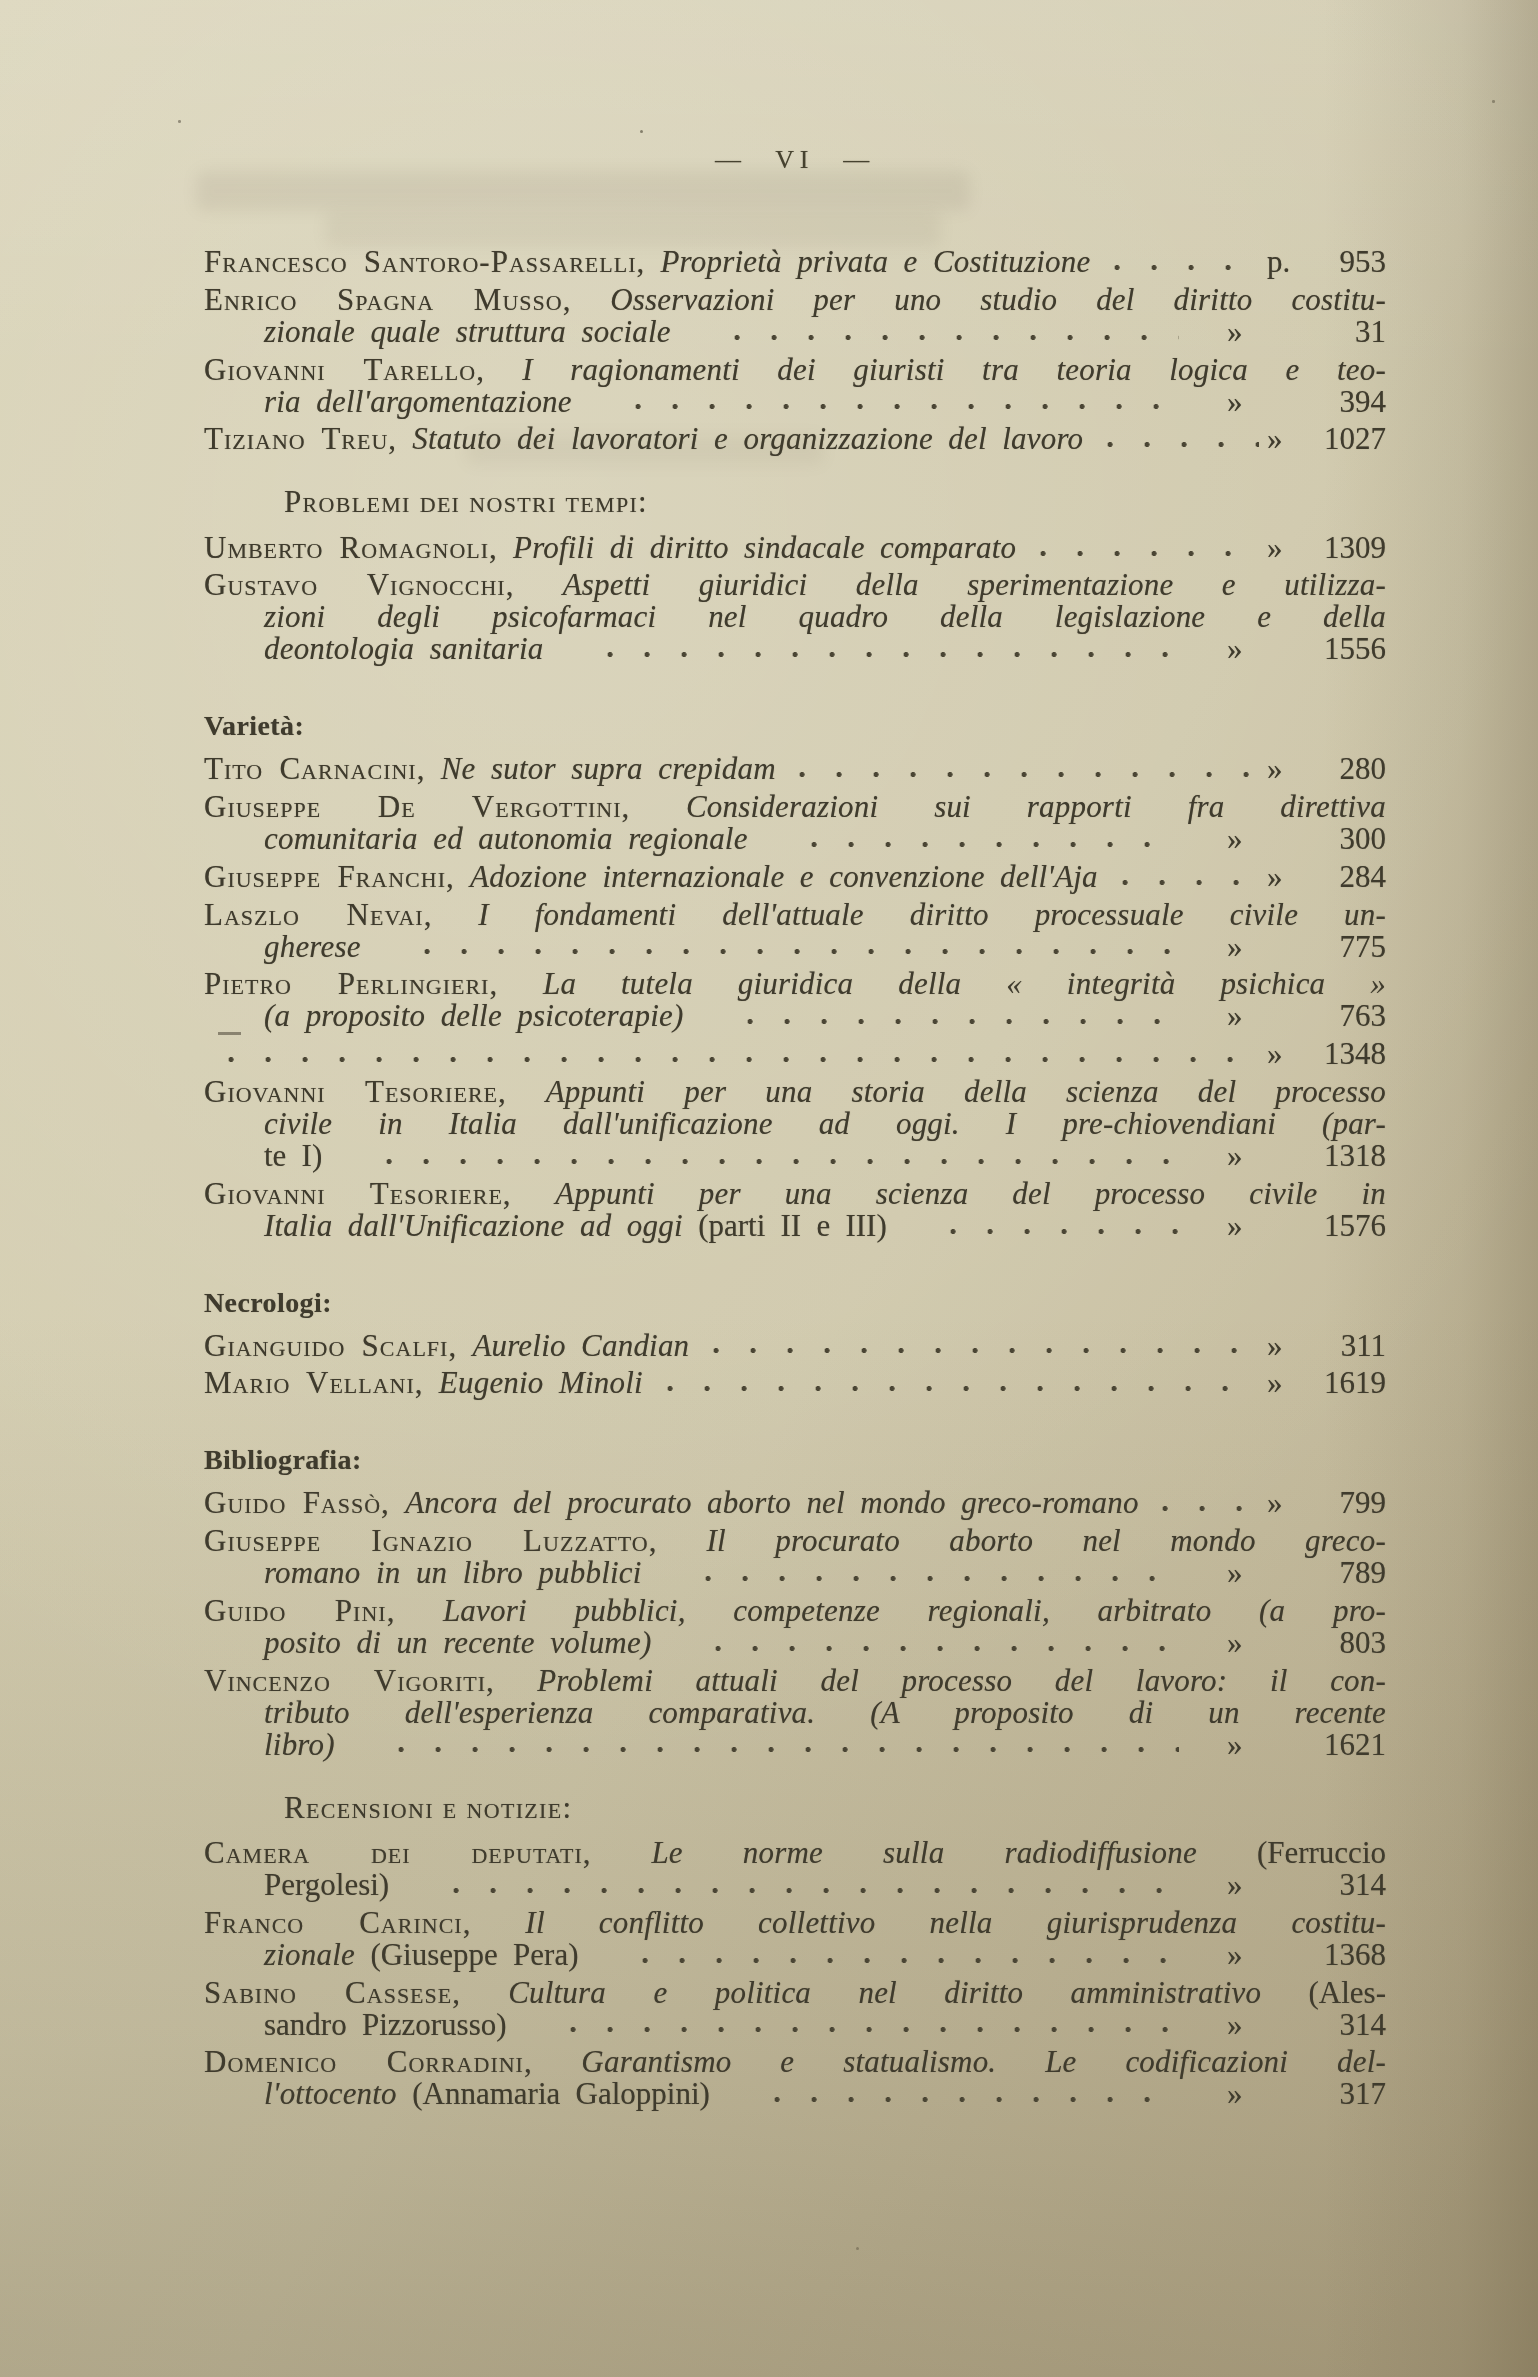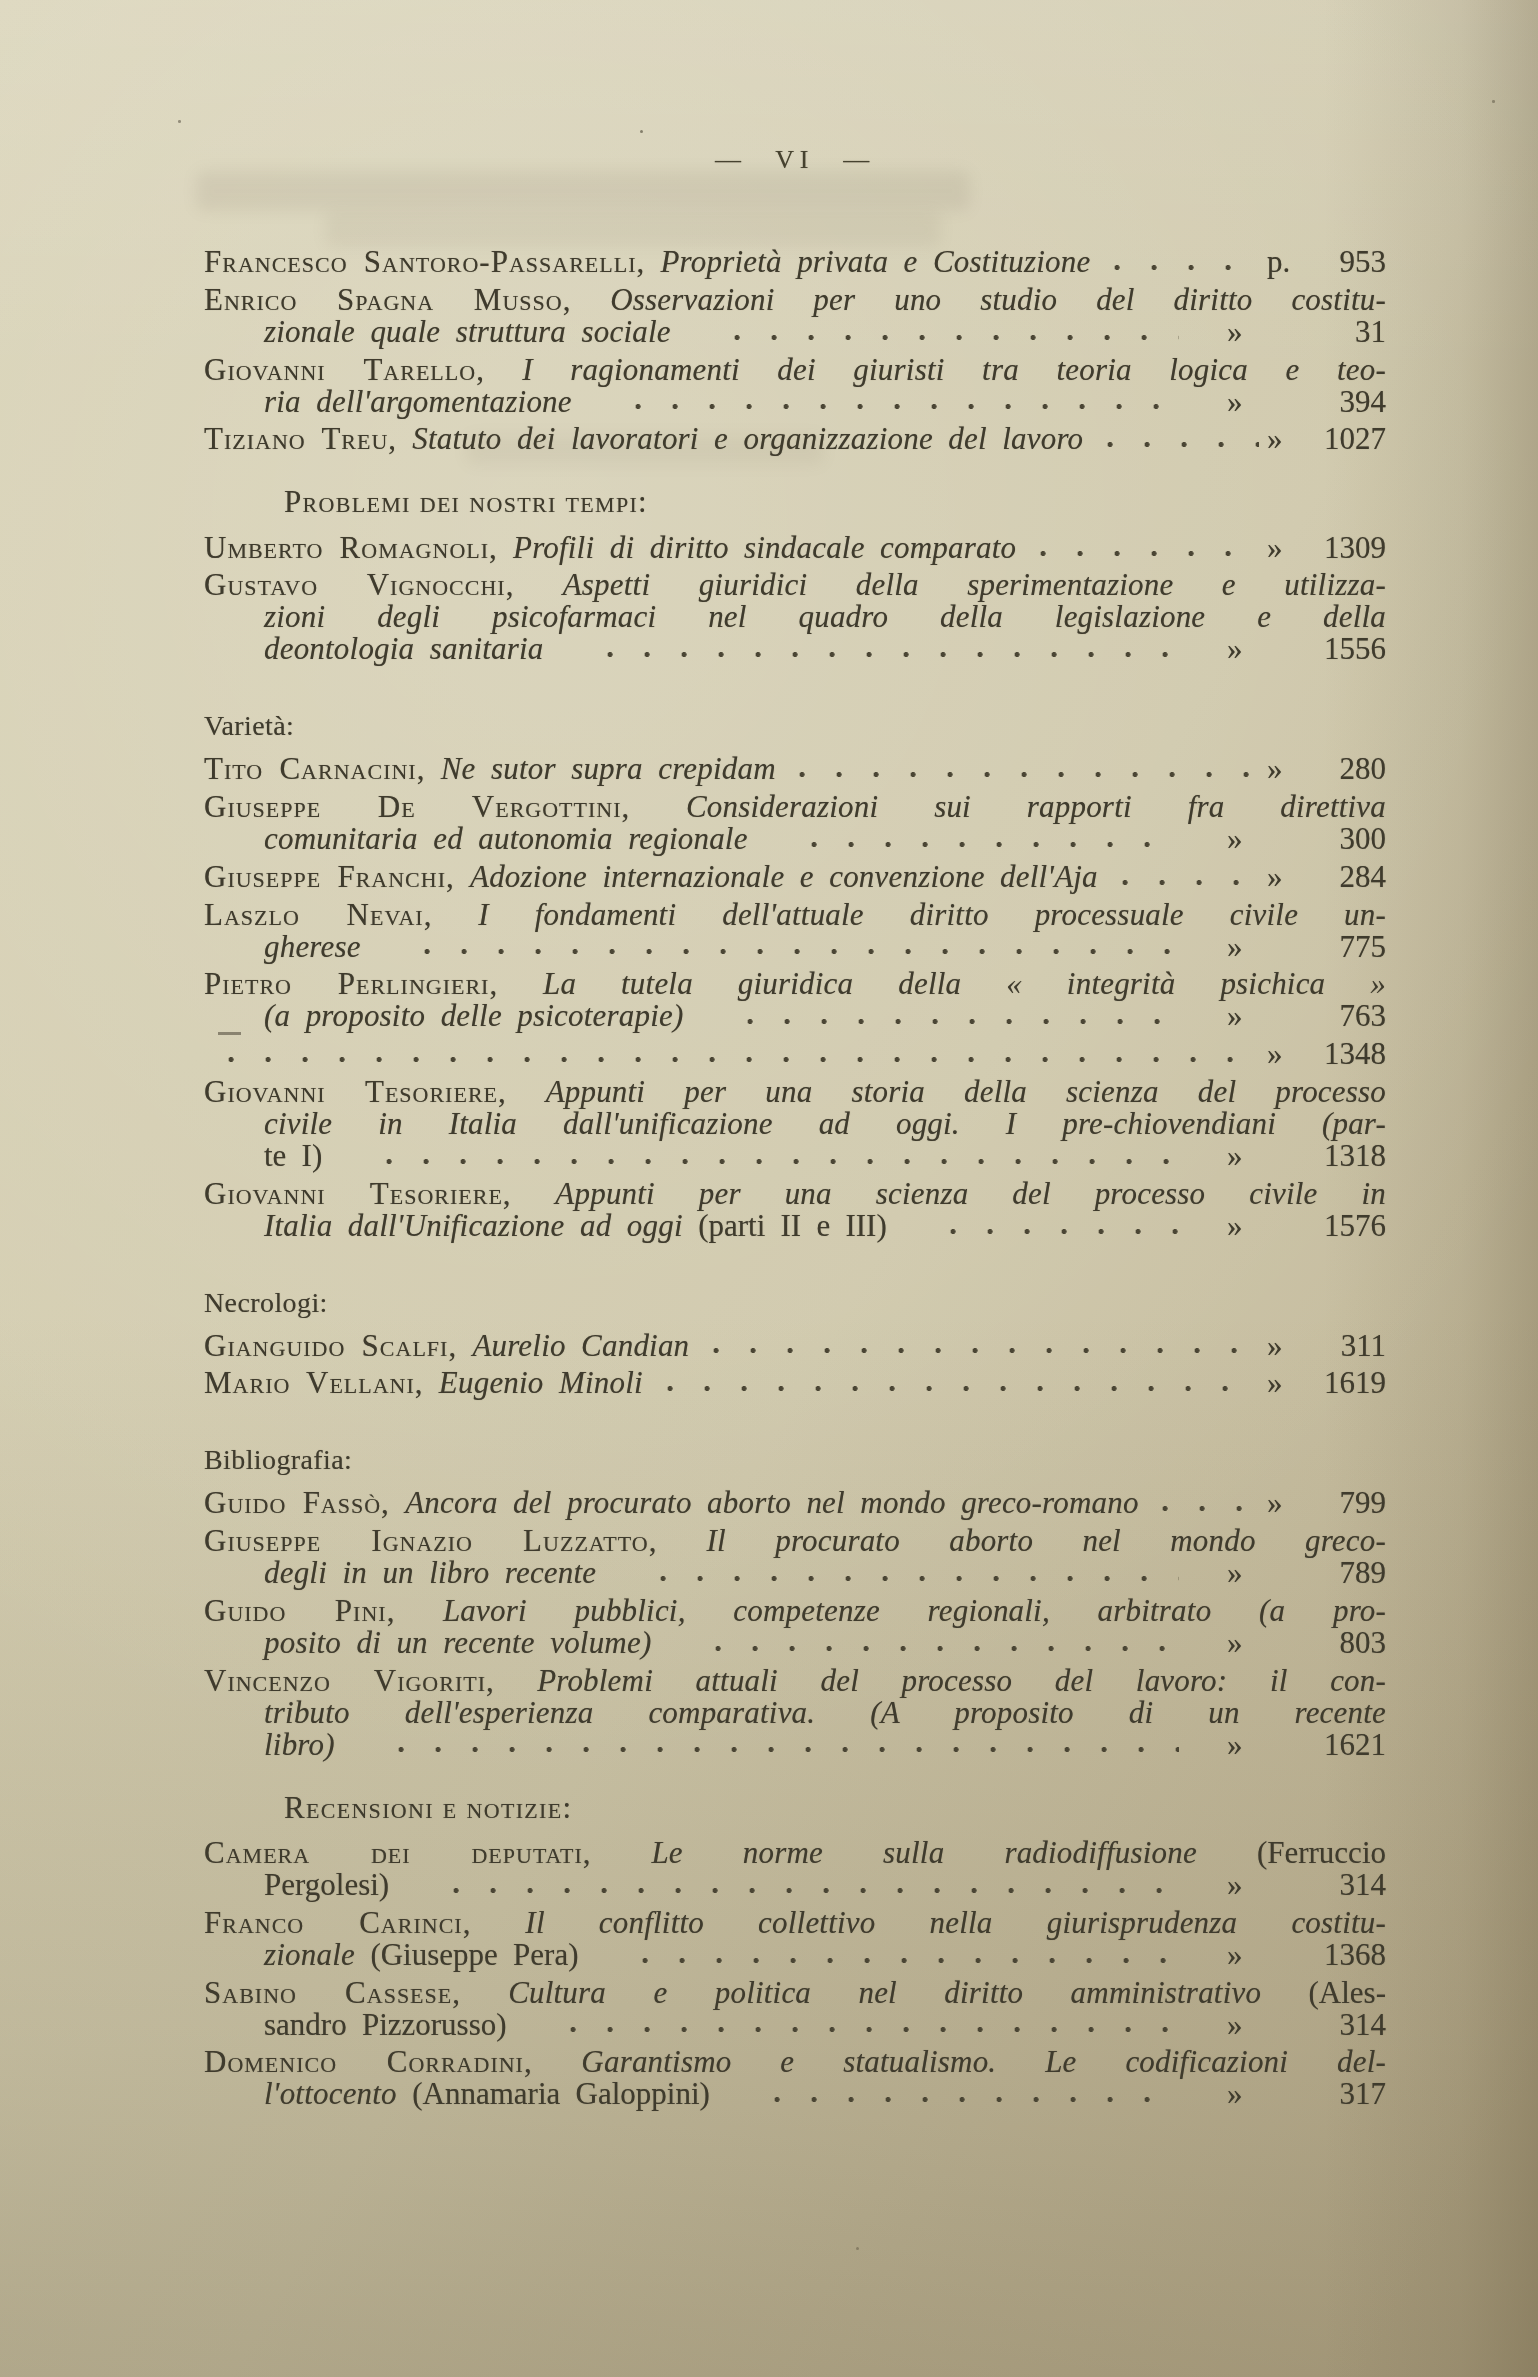--- a/index.html
+++ b/index.html
@@ -31,21 +31,21 @@
     background-position:left 11.7px bottom 6.7px;
     margin:0 8.3px 0 11.7px;
   }
   .rf{flex:0 0 42px;text-align:left;}
   .pn{flex:0 0 77px;text-align:right;}
   .a{font-variant:small-caps;letter-spacing:1px;}
   .t{font-style:italic;letter-spacing:0.2px;}
   .r{font-style:normal;}
   .sec{margin:31px 0 13.3px 0;font-size:31px;line-height:32px;}
   .sec.caps{padding-left:80px;font-variant:small-caps;letter-spacing:1.3px;}
-  .sec.bold{font-weight:normal;margin:45px 0 10.8px 0;font-size:28px;letter-spacing:0.4px;padding-left:0;}
+  .sec.bold{font-weight:bold;margin:45px 0 10.8px 0;font-size:28px;letter-spacing:0.4px;padding-left:0;}
   .ghost{position:absolute;background:#6e6450;filter:blur(7.5px);border-radius:8.3px;}
   .sp{position:absolute;background:#3c3627;border-radius:50%;}
   .dash{position:absolute;background:#4a4434;}
 </style>
 </head>
 <body>
 
 <div class="ghost" style="left:196px;top:171px;width:774px;height:40px;opacity:.10;"></div>
 <div class="ghost" style="left:325px;top:212px;width:616px;height:35px;opacity:.08;"></div>
 <div class="ghost" style="left:466px;top:435px;width:358px;height:30px;opacity:.07;"></div>
@@ -226,21 +226,21 @@
         <span class="tx"><span class="a">Guido Fassò,</span> <span class="t">Ancora del procurato aborto nel mondo greco-romano</span></span>
         <span class="ld"></span>
         <span class="rf">»</span>
         <span class="pn">799</span>
       </div>
   </div>
 
   <div class="e">
     <div class="l"><span class="a">Giuseppe Ignazio Luzzatto,</span> <span class="t">Il procurato aborto nel mondo greco-</span></div>
     <div class="l f c">
-        <span class="tx"><span class="t">degli in un libro recente</span></span>
+        <span class="tx"><span class="t">romano in un libro pubblici</span></span>
         <span class="ld"></span>
         <span class="rf">»</span>
         <span class="pn">789</span>
       </div>
   </div>
 
   <div class="e">
     <div class="l"><span class="a">Guido Pini,</span> <span class="t">Lavori pubblici, competenze regionali, arbitrato (a pro-</span></div>
     <div class="l f c">
         <span class="tx"><span class="t">posito di un recente volume)</span></span>

